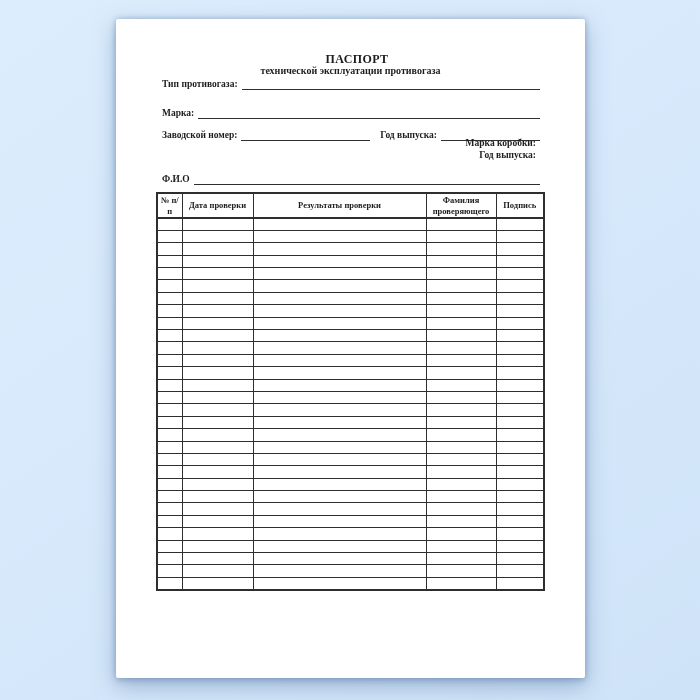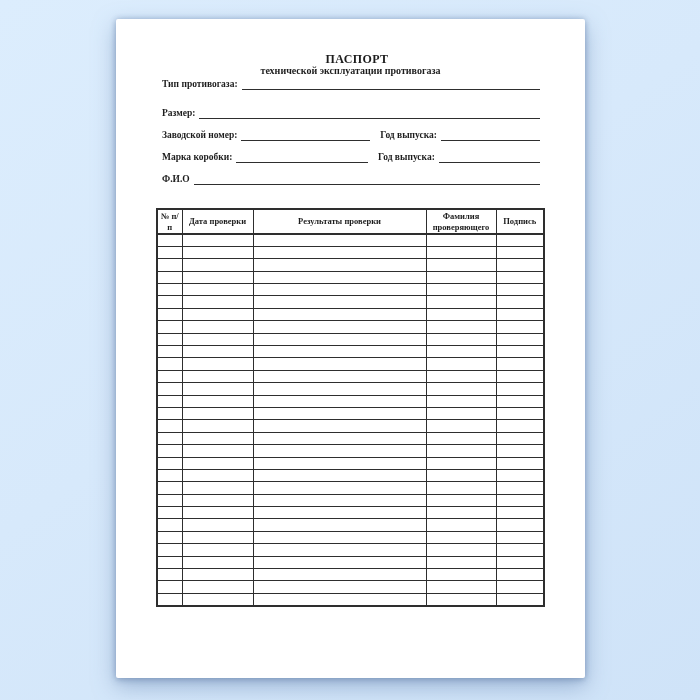--- a/index.html
+++ b/index.html
@@ -38,37 +38,36 @@
   .frow{
     position:absolute;
     left:46px; width:378px; height:13px;
     display:flex; align-items:flex-end;
     font-size:9.5px; font-weight:bold; line-height:11px;
     white-space:nowrap;
   }
   .frow.r1{top:58px;}
   .frow.r2{top:87px;}
   .frow.r3{top:109px;}
-  .frow.r4{top:131px;}
+  .frow.r4{top:119px;flex-direction:column;}
   .frow.r5{top:153px;}
   .lbl{padding-right:4px;}
   .lbl2{margin-left:10px; padding-right:4px;}
   .fill{
     flex:1; height:1px;
     border-bottom:1px solid var(--line);
     margin-bottom:0px;
   }
   .fill.wide{flex:1.3;}
   .inspection-table{
     position:absolute; left:40px; top:173px;
     width:387px;
     border-collapse:collapse;
     table-layout:fixed;
     border:2px solid var(--line);
-    margin-top:16px;
   }
   .inspection-table th, .inspection-table td{
     border:1px solid var(--line);
   }
   .inspection-table thead th{
     font-size:8.5px; font-weight:bold; line-height:1.2;
     text-align:center; vertical-align:middle;
     height:25px; padding:1px 1px;
     border-bottom:2px solid var(--line);
   }
@@ -95,21 +94,21 @@
 
   <div class="doc-title">ПАСПОРТ</div>
   <div class="doc-subtitle">технической эксплуатации противогаза</div>
 
   <div class="frow r1">
     <span class="lbl">Тип противогаза:</span>
     <span class="fill"></span>
   </div>
 
   <div class="frow r2">
-    <span class="lbl">Размер:</span>
+    <span class="lbl">Марка:</span>
     <span class="fill"></span>
   </div>
 
   <div class="frow r3">
     <span class="lbl">Заводской номер:</span>
     <span class="fill wide"></span>
     <span class="lbl2">Год выпуска:</span>
     <span class="fill"></span>
   </div>
 

